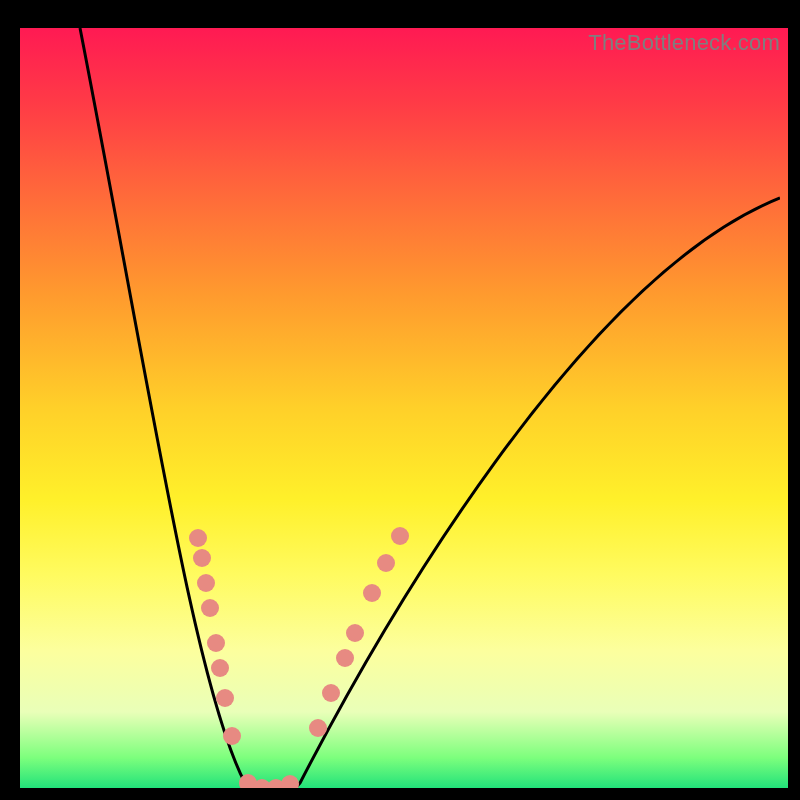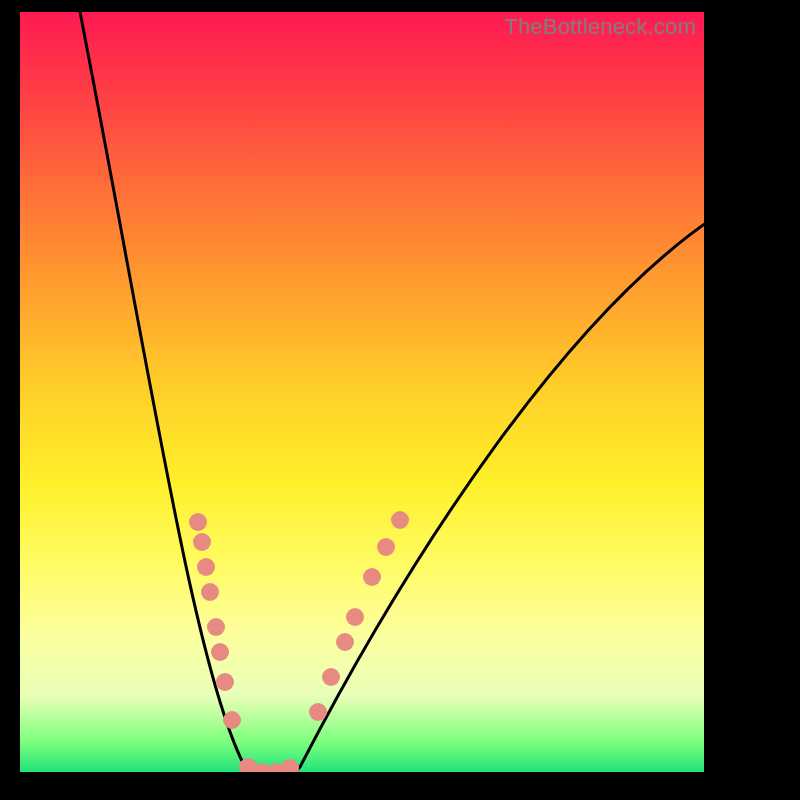--- a/index.html
+++ b/index.html
@@ -7,22 +7,22 @@
     padding: 0;
     width: 800px;
     height: 800px;
     background: #000;
     overflow: hidden;
     font-family: Arial, Helvetica, sans-serif;
   }
   .frame {
     position: absolute;
     left: 20px;
-    top: 12px;
-    width: 684px;
+    top: 28px;
+    width: 768px;
     height: 760px;
     background: linear-gradient(to bottom,
       #ff1a53 0%,
       #ff3b46 10%,
       #ff6a3a 22%,
       #ff9a2e 35%,
       #ffd029 50%,
       #fff02a 62%,
       #fffb60 72%,
       #fcff9e 82%,

